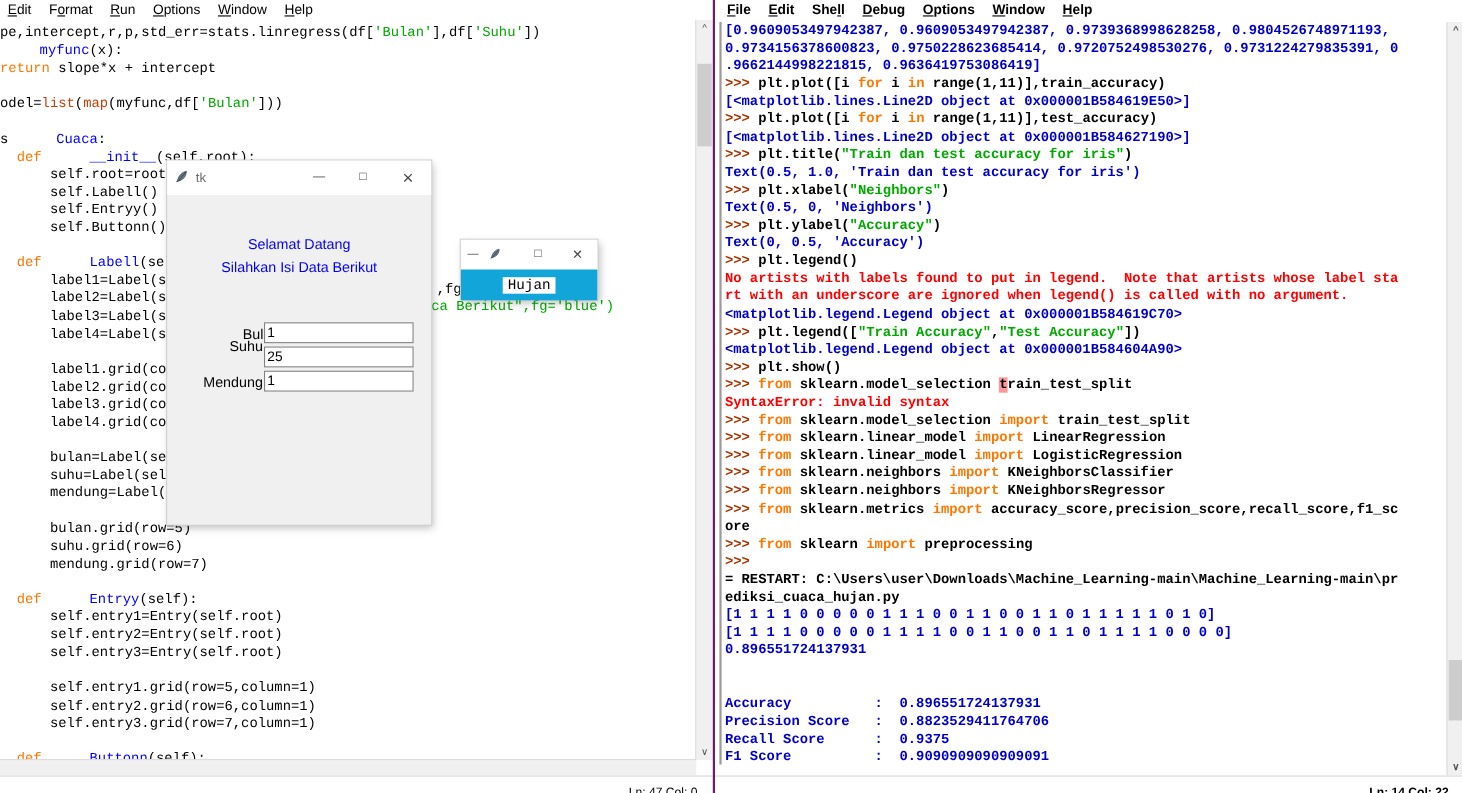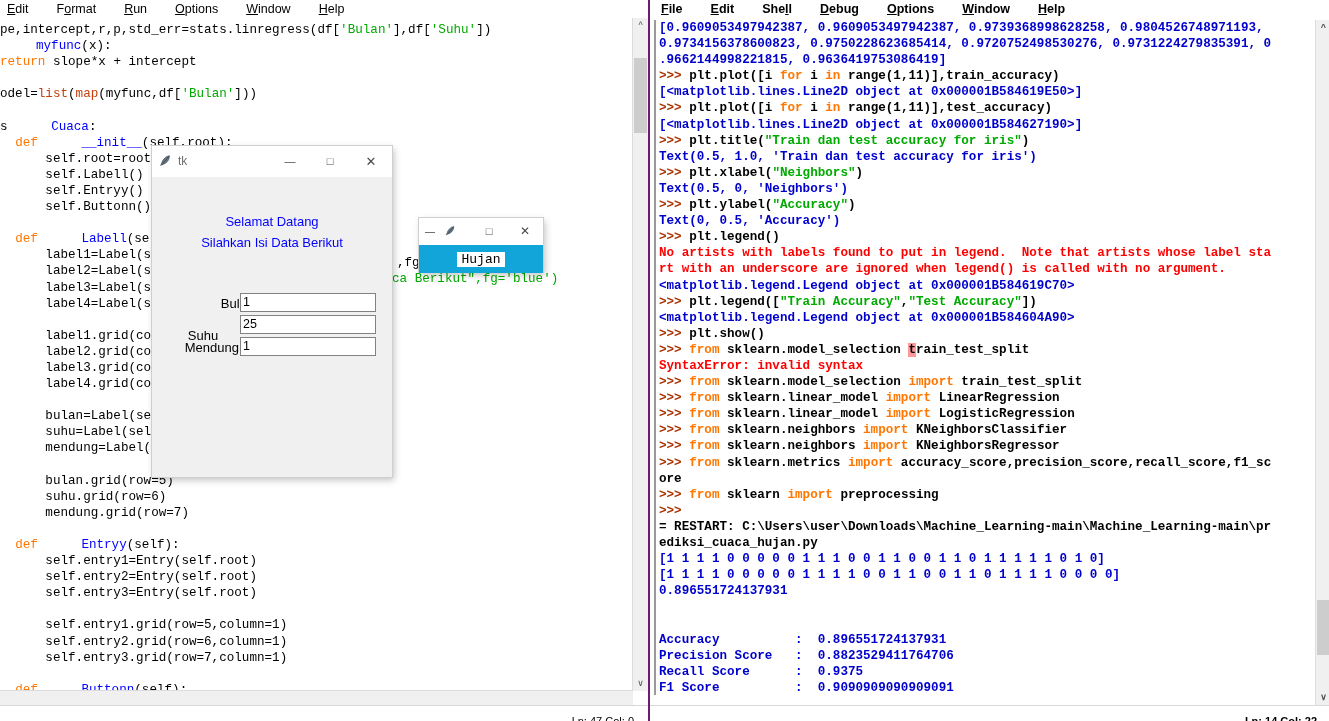--- a/index.html
+++ b/index.html
@@ -9,21 +9,21 @@
     font-family:"Liberation Sans", sans-serif;
     font-size:12px;
     -webkit-font-smoothing:none;
   }
   .root{position:relative;width:1329px;height:721px;overflow:hidden;}
 
   
   .win{position:absolute;background:#ffffff;overflow:hidden;}
   .menubar{
     height:18px;display:flex;align-items:center;
-    padding-left:6px;gap:12px;
+    padding-left:6px;gap:0px;
     background:#ffffff;
     border-bottom:1px solid #ffffff;
   }
   .menuitem{
     font-family:"Liberation Sans", sans-serif;
     font-size:12.5px;color:#000;
     padding:1px 9px 1px 7px;
     white-space:nowrap;cursor:default;
   }
   .menuitem .u{text-decoration:underline;}
@@ -177,21 +177,21 @@
 
     <div class="tkbody" style="height:301px;">
       <div class="tklabel" style="position:absolute;left:0;right:0;top:37px;">Selamat Datang</div>
       <div class="tklabel" style="position:absolute;left:0;right:0;top:58px;">Silahkan Isi Data Berikut</div>
 
       <div class="formlbl" style="position:absolute;left:30px;top:119px;width:72px;text-align:right;">Bulan</div>
       <div class="tkentry" style="position:absolute;left:88px;top:116px;width:136px;height:19px;">
         <span>1</span>
       </div>
 
-      <div class="formlbl" style="position:absolute;left:15px;top:151px;width:72px;text-align:center;">Suhu</div>
+      <div class="formlbl" style="position:absolute;left:15px;top:130px;width:72px;text-align:right;">Suhu</div>
       <div class="tkentry" style="position:absolute;left:88px;top:138px;width:136px;height:19px;">
         <span>25</span>
       </div>
 
       <div class="formlbl" style="position:absolute;left:3px;top:163px;width:84px;text-align:right;">Mendung</div>
       <div class="tkentry" style="position:absolute;left:88px;top:160px;width:136px;height:19px;">
         <span>1</span>
       </div>
 
 

